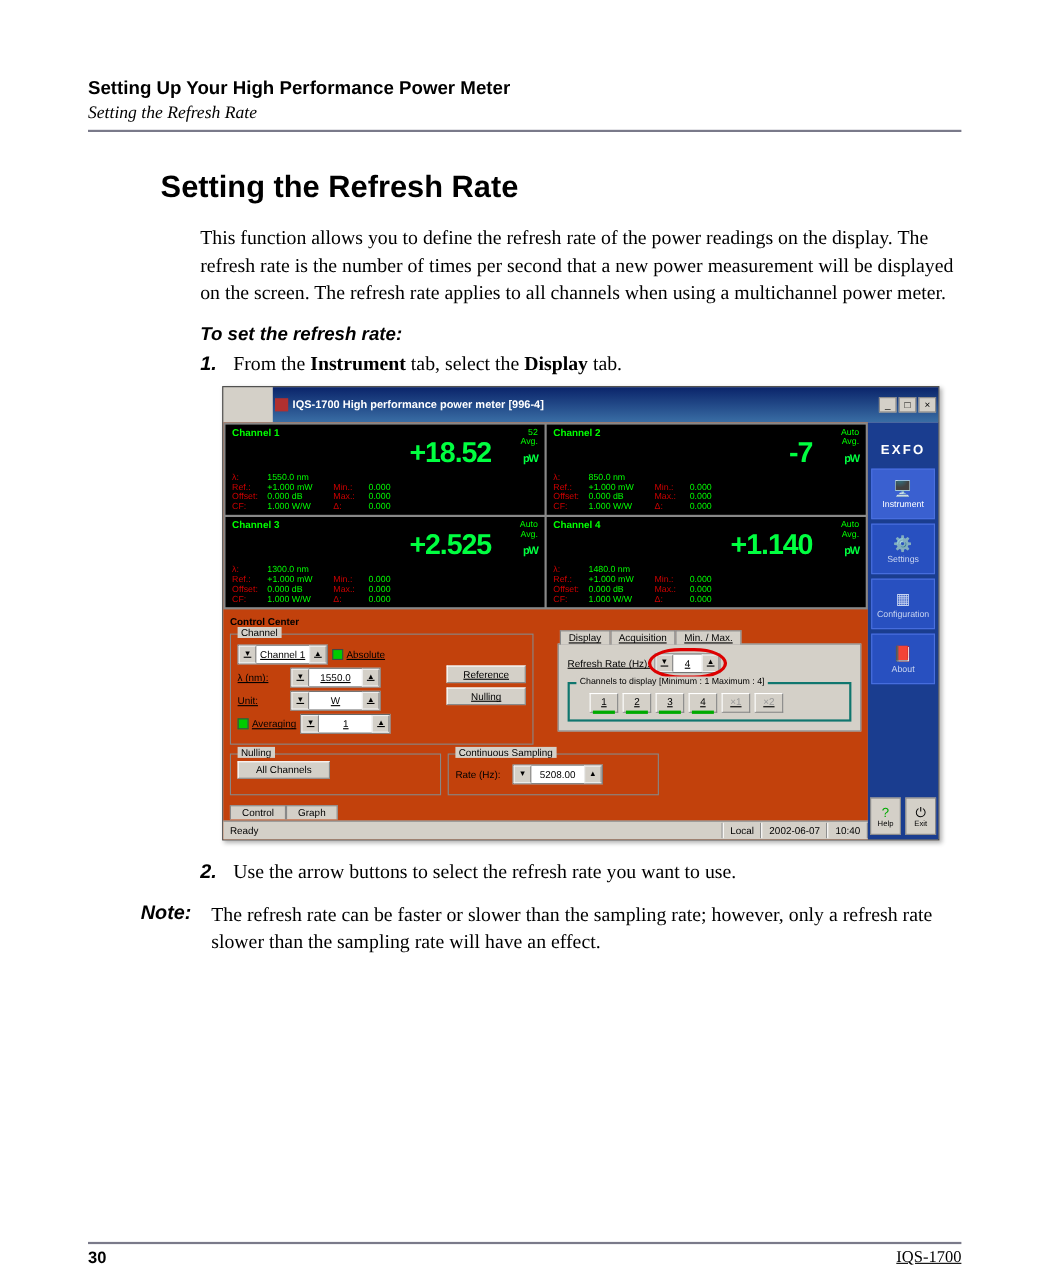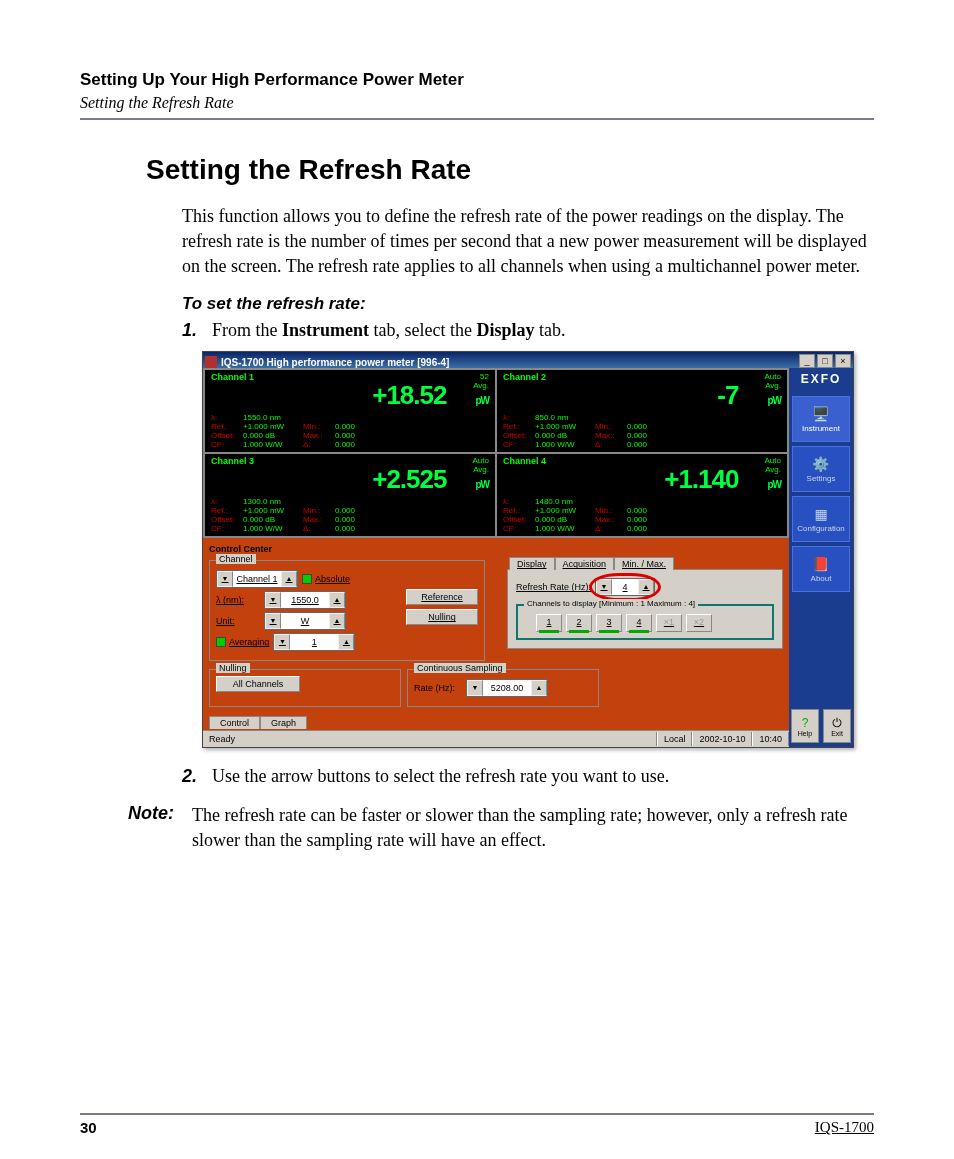--- a/index.html
+++ b/index.html
@@ -16,28 +16,28 @@
   .bold { font-weight: bold; }
   .note-row { display: flex; margin: 16px 0 0 48px; font-size: 18px; }
   .note-label { font-family: Verdana, Arial, sans-serif; font-weight: bold; font-style: italic; min-width: 54px; }
   .note-body { flex: 1; line-height: 1.38; margin-left: 10px; }
   .footer { display: flex; justify-content: space-between; align-items: center; border-top: 2px solid #7a7a8a; margin-top: 260px; padding-top: 4px; font-size: 15px; }
   .footer-left { font-family: Verdana, Arial, sans-serif; font-weight: bold; }
   .footer-right { font-family: Georgia, serif; text-decoration: underline; }
 
   
   .app-wrap { margin: 8px 0 18px 122px; width: 650px; border: 1px solid #444; font-family: Tahoma, Arial, sans-serif; font-size: 9px; background: #d4d0c8; box-shadow: 2px 2px 4px rgba(0,0,0,0.3); }
-  .titlebar { background: linear-gradient(#0a246a, #3a6ea5); color: #fff; display: flex; align-items: flex-end; height: 16px; padding: 0 2px; }
+  .titlebar { background: linear-gradient(#0a246a, #3a6ea5); color: #fff; display: flex; align-items: center; height: 32px; padding: 0 2px; margin-left: 45px; }
   .titlebar .ticon { width: 12px; height: 12px; background: #b03030; margin-right: 4px; }
   .titlebar .ttext { flex: 1; font-size: 10px; font-weight: bold; }
   .titlebar .winbtn { width: 14px; height: 12px; background: #d4d0c8; color: #000; font-size: 9px; line-height: 12px; text-align: center; margin-left: 2px; border: 1px solid #888; }
   .app-body { display: flex; }
   .app-left { flex: 1; background: #c2410c; }
   .app-right { width: 64px; background: #1a3d8f; display: flex; flex-direction: column; align-items: center; }
-  .brand { color: #fff; font-weight: bold; letter-spacing: 2px; font-size: 12px; padding: 4px 0 10px 0; font-family: Arial, sans-serif; }
+  .brand { color: #fff; font-weight: bold; letter-spacing: 2px; font-size: 12px; padding: 18px 0 10px 0; font-family: Arial, sans-serif; }
   .sidebtn { width: 56px; height: 44px; background: #2850c0; border: 1px solid #4a70e0; margin-bottom: 4px; display: flex; flex-direction: column; align-items: center; justify-content: center; color: #c8d4f0; font-size: 8px; }
   .sidebtn .sicon { width: 22px; height: 16px; margin-bottom: 2px; display:flex; align-items:center; justify-content:center; font-size:14px; }
   .sidebtn.sel { background: #3a60d0; color: #fff; }
   .spacer-right { flex: 1; }
   .helprow { display: flex; gap: 4px; padding: 4px; }
   .helpbtn { width: 26px; height: 32px; background: #d4d0c8; border: 1px solid #888; display:flex; flex-direction:column; align-items:center; justify-content:center; font-size:7px; }
 
   .readouts { display: grid; grid-template-columns: 1fr 1fr; gap: 2px; padding: 2px; background: #888; }
   .chan { background: #000; color: #0f0; padding: 2px 6px 4px 6px; font-family: Arial, sans-serif; position: relative; height: 76px; }
   .chan .chtitle { font-size: 9px; color: #0f0; font-weight: bold; }
@@ -335,21 +335,21 @@
 
           <div class="bottomtabs">
             <div class="tab active">Control</div>
             <div class="tab">Graph</div>
           </div>
         </div>
 
         <div class="statusbar">
           <div class="cell first">Ready</div>
           <div class="cell">Local</div>
-          <div class="cell">2002-10-10</div>
+          <div class="cell">2002-06-07</div>
           <div class="cell">10:40</div>
         </div>
       </div>
 
       <div class="app-right">
         <div class="brand">EXFO</div>
         <div class="sidebtn sel">
             <div class="sicon">🖥️</div>
             <span>Instrument</span>
           </div>

